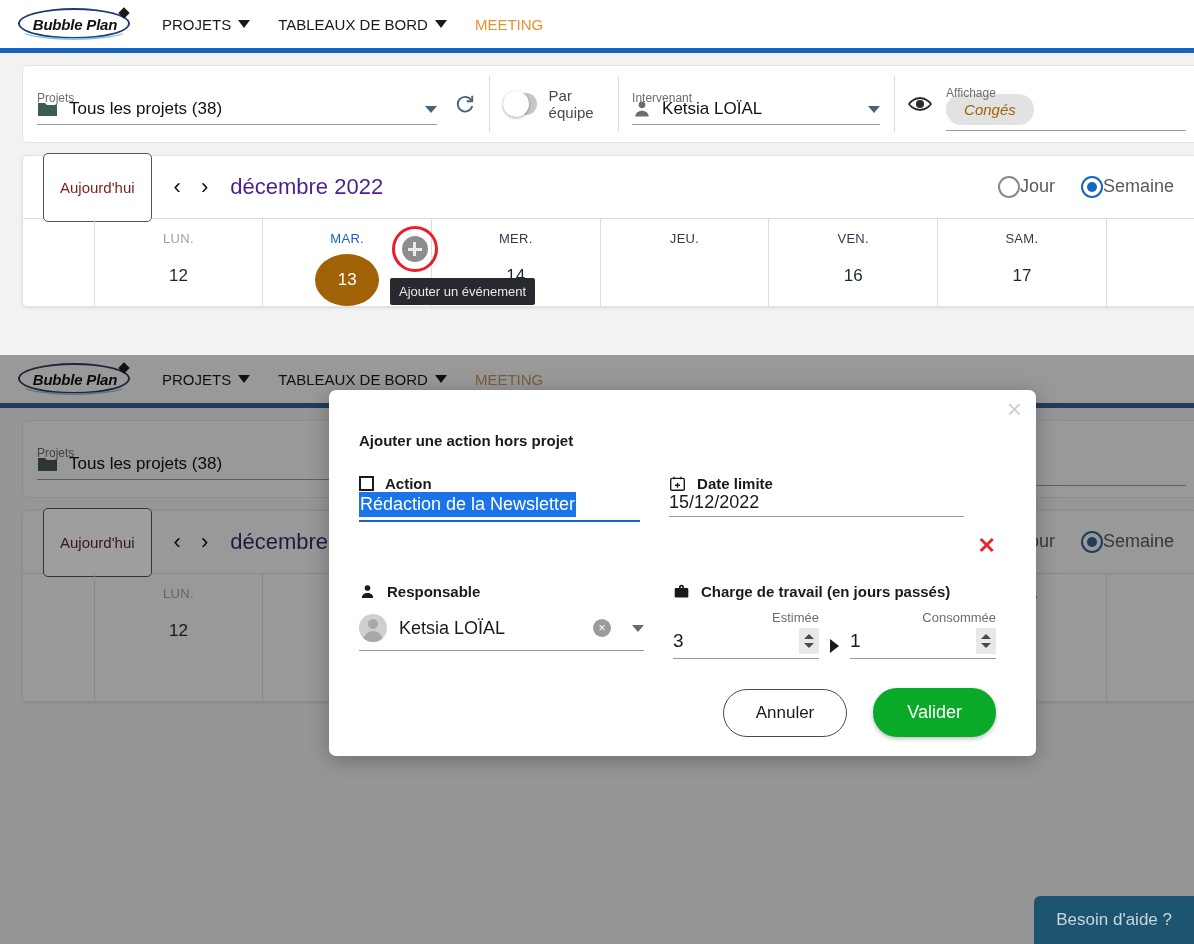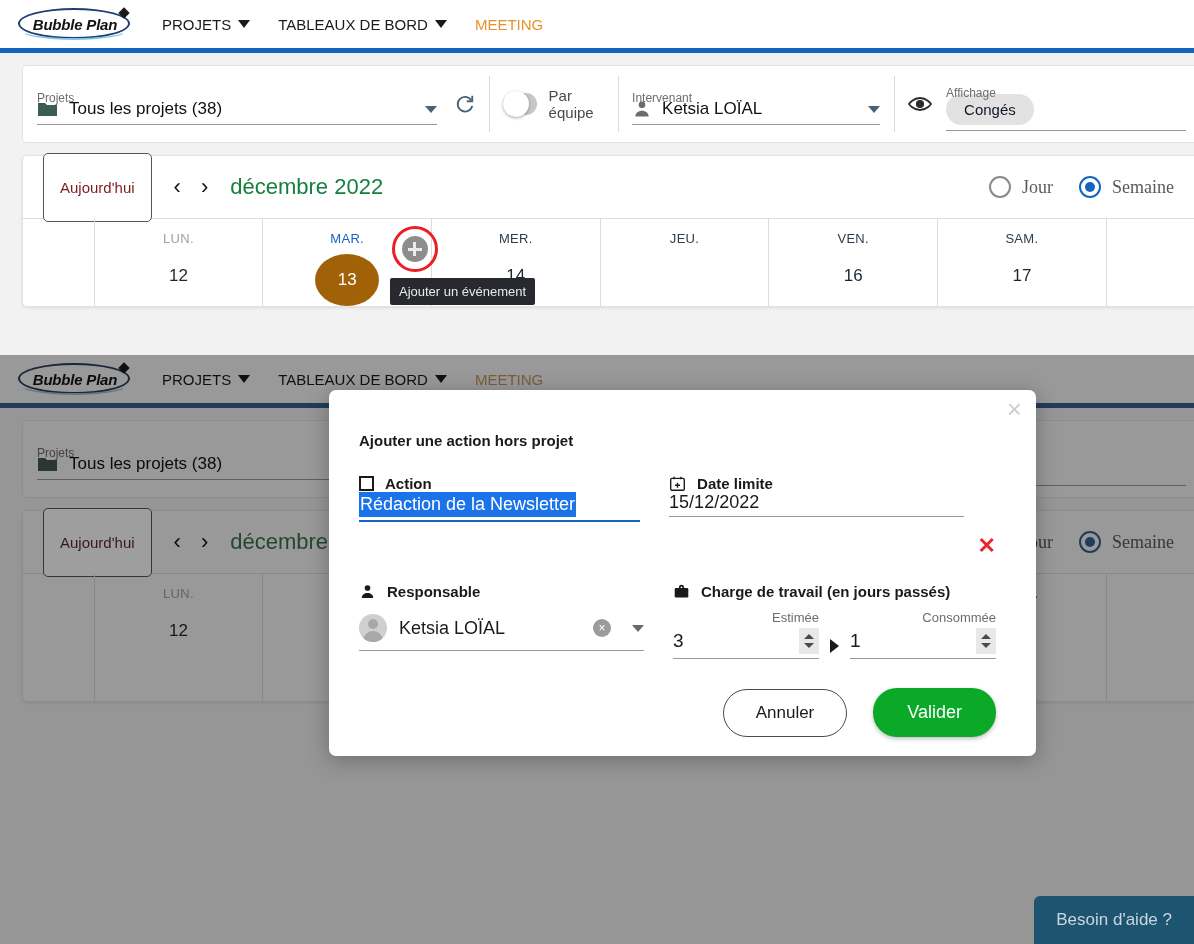--- a/index.html
+++ b/index.html
@@ -83,41 +83,41 @@
     width: 44px; height: 22px; border-radius: 11px; background: #c6c6c6;
     position: relative; cursor: pointer;
   }
   .toggle .knob {
     position: absolute; left: 0; top: -2px; width: 26px; height: 26px;
     border-radius: 50%; background: #fff; box-shadow: 0 1px 3px rgba(0,0,0,.35);
   }
   .toggle-label { font-size: 15px; color: #4a4a4a; margin-left: 12px; }
   .chip {
     background: #e2e2e2; border-radius: 16px; padding: 7px 18px;
-    font-size: 15px; color: #0f172a;
+    font-size: 15px; color: #a16207; font-style: italic;
   }
 
   
   .cal-card {
     margin: 12px 0 0 22px; background: #fff;
     border: 1px solid #e3e3e3; border-right: none;
     border-top-left-radius: 5px; border-bottom-left-radius: 5px;
     box-shadow: 0 1px 3px rgba(0,0,0,.10);
   }
   .cal-head {
     height: 62px; display: flex; align-items: center; padding: 0 20px 0 20px;
   }
   .btn-today {
     border: 1px solid #555; border-radius: 5px; background: #fff;
     padding: 25px 16px; font-size: 15px; color: #7f1d1d; cursor: pointer;
   }
   .arrow { font-size: 22px; color: #111; margin-left: 22px; cursor: pointer; line-height: 1; }
-  .month { font-size: 22px; color: #15803d; margin-left: 22px; }
+  .month { font-size: 22px; color: #4c1d95; margin-left: 22px; }
   .radios { margin-left: auto; display: flex; align-items: center; gap: 26px; }
-  .radio { display: flex; align-items: flex-end; gap: 11px; cursor: pointer; font-family: Liberation Serif, serif; }
+  .radio { display: flex; align-items: flex-start; cursor: pointer; }
   .radio .ring {
     width: 22px; height: 22px; border-radius: 50%; border: 2px solid #8a8a8a;
   }
   .radio.on .ring {
     border-color: #1565c0; position: relative;
   }
   .radio.on .ring::after {
     content: ""; position: absolute; left: 4px; top: 4px;
     width: 10px; height: 10px; border-radius: 50%; background: #1565c0;
   }

